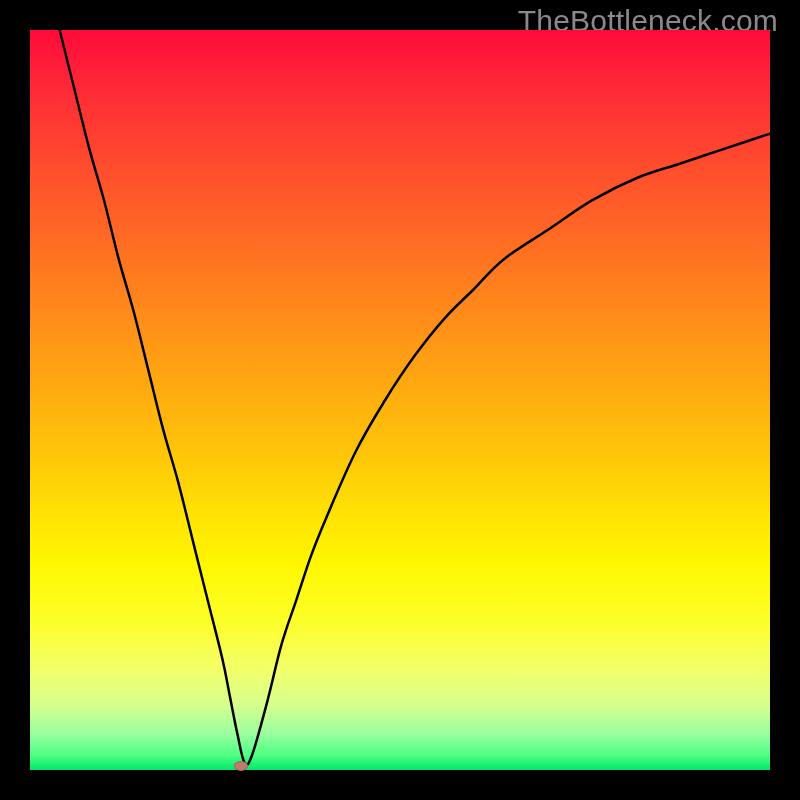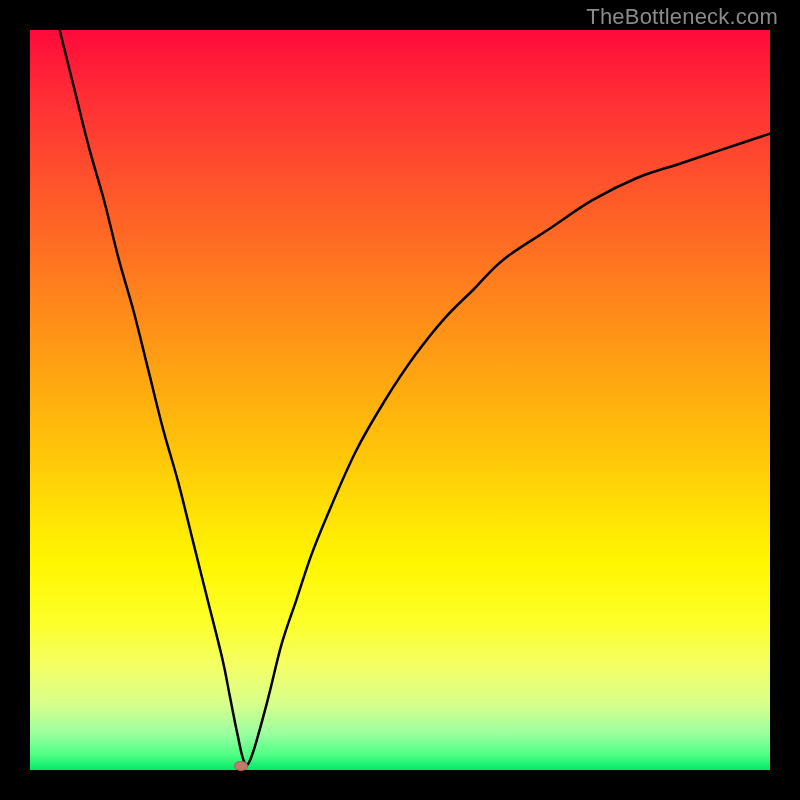--- a/index.html
+++ b/index.html
@@ -42,21 +42,21 @@
       #9cffa0 95%,
       #4eff84 98%,
       #00e86a 100%
     );
   }
   .watermark {
     position: absolute;
     top: 4px;
     right: 22px;
     color: #8a8a8a;
-    font-size: 22px;
+    font-size: 30px;
     font-weight: 500;
     letter-spacing: 0.2px;
     user-select: none;
   }
   svg.curve {
     position: absolute;
     top: 0;
     left: 0;
     width: 740px;
     height: 740px;

